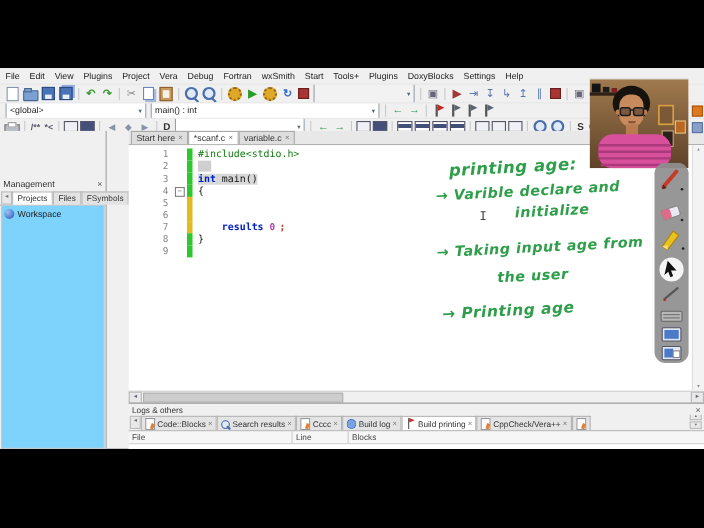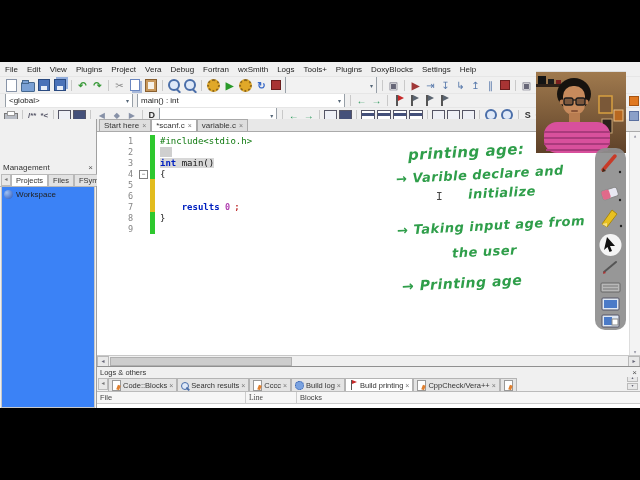--- a/index.html
+++ b/index.html
@@ -62,26 +62,26 @@
   
   #main{position:absolute;top:57px;left:0;right:0;bottom:0;display:flex;}
   
   #mgmt{width:96px;flex:0 0 auto;background:#f0f0f0;border-right:1px solid #a0a0a0;display:flex;flex-direction:column;}
   .mgmt-head{height:12px;display:flex;align-items:center;font-size:8px;color:#333;padding:0 3px;margin-top:42px;}
   .mgmt-head .x{margin-left:auto;font-size:8px;color:#555;}
   .mgmt-tabs{height:13px;display:flex;align-items:flex-end;padding:0 1px;border-bottom:1px solid #b8b8b8;}
   .mscroll{width:8px;height:10px;border:1px solid #bbb;background:#e8e8e8;font-size:6px;line-height:9px;text-align:center;color:#777;flex:0 0 auto;}
   .mtab{font-size:7.5px;padding:1px 4px;border:1px solid #b8b8b8;border-bottom:none;background:#e2e2e2;color:#333;}
   .mtab.active{background:#fff;}
-  .mgmt-body{flex:1;background:#3b82f6;border:1px solid #c8c8c8;border-top:none;margin:0 1px 0 1px;padding:3px 2px;}
+  .mgmt-body{flex:1;background:#7dd3fc;border:1px solid #c8c8c8;border-top:none;margin:0 1px 0 1px;padding:3px 2px;}
   .ws-row{display:flex;align-items:center;gap:3px;font-size:8px;color:#222;}
   .ws-ball{width:9px;height:9px;border-radius:50%;background:radial-gradient(circle at 30% 30%,#9ec0f4,#2a56b8);flex:0 0 auto;}
 
   
-  #edcol{flex:1;display:flex;flex-direction:column;min-width:0;}
+  #edcol{flex:1;display:flex;flex-direction:column;min-width:0;margin-left:20px;}
   .etabs{height:12px;display:flex;align-items:flex-end;background:#e8e8e8;border-bottom:1px solid #aaa;padding-left:2px;}
   .etab{display:flex;align-items:center;gap:3px;font-size:8px;color:#333;background:#dedede;
         border:1px solid #aaa;border-bottom:none;padding:0 4px;height:11px;}
   .etab.active{background:#fff;}
   .tab-close{font-size:7px;color:#777;line-height:1;}
   #code{flex:1;background:#fff;position:relative;font-family:"DejaVu Sans Mono",monospace;font-size:9px;overflow:hidden;}
   .cl{display:flex;align-items:center;height:11px;}
   .cl .num{width:36px;text-align:right;color:#858585;font-size:8.5px;padding-right:4px;flex:0 0 auto;}
   .cl .fold{width:13px;flex:0 0 auto;text-align:center;}
   .foldbox{display:inline-block;width:7px;height:7px;border:1px solid #808080;font-size:6px;line-height:6px;color:#555;background:#fff;}
@@ -116,21 +116,21 @@
   .tic-gear{width:7px;height:7px;margin-top:1px;border-radius:50%;background:#7aa2e0;border:1.5px dotted #2a56a8;}
   .tic-search{width:6px;height:6px;margin-top:1px;border:1.5px solid #4a6ea9;border-radius:50%;background:#dfe9f8;}
   .tic-search::after{content:"";position:absolute;right:-2px;bottom:-1px;width:4px;height:1.5px;background:#4a6ea9;transform:rotate(45deg);}
   .tic-flag::before{content:"";position:absolute;left:2px;top:0;width:1.5px;height:10px;background:#555;}
   .tic-flag::after{content:"";position:absolute;left:3.5px;top:0;border-top:2.5px solid transparent;border-bottom:2.5px solid transparent;border-left:5px solid #c62828;}
   .lscrollbox{position:absolute;right:2px;bottom:1px;display:flex;flex-direction:column;gap:1px;}
   .lsb{width:9px;height:5px;border:1px solid #bbb;background:#e8e8e8;font-size:4px;line-height:4px;text-align:center;color:#667;}
   .ltable-head{height:11px;display:flex;background:#f6f6f6;border-top:1px solid #bbb;border-bottom:1px solid #ccc;}
   .th{font-size:7.5px;color:#444;padding:1px 3px;border-right:1px solid #ccc;}
   .th:nth-child(1){width:142px;}
-  .th:nth-child(2){width:44px;font-family:Liberation Serif, serif;}
+  .th:nth-child(2){width:44px;}
   .th:nth-child(3){flex:1;border-right:none;}
   .ltable-body{flex:1;background:#fff;}
 
   
   #webcam{position:absolute;left:536px;top:71px;width:90px;height:81px;border-top:1px solid #ddd;}
   
   .peek{position:absolute;width:8px;height:8px;}
 
   
   #drawtools{position:absolute;left:594px;top:148px;}
@@ -150,21 +150,21 @@
     <div class="menubar" id="menubar">
         <span class="menu-item">File</span>
         <span class="menu-item">Edit</span>
         <span class="menu-item">View</span>
         <span class="menu-item">Plugins</span>
         <span class="menu-item">Project</span>
         <span class="menu-item">Vera</span>
         <span class="menu-item">Debug</span>
         <span class="menu-item">Fortran</span>
         <span class="menu-item">wxSmith</span>
-        <span class="menu-item">Logs</span>
+        <span class="menu-item">Start</span>
         <span class="menu-item">Tools+</span>
         <span class="menu-item">Plugins</span>
         <span class="menu-item">DoxyBlocks</span>
         <span class="menu-item">Settings</span>
         <span class="menu-item">Help</span>
       </div>
 
     <div class="tbar" id="tb1">
       <span class="ic ic-new"></span>
       <span class="ic ic-open"></span>

